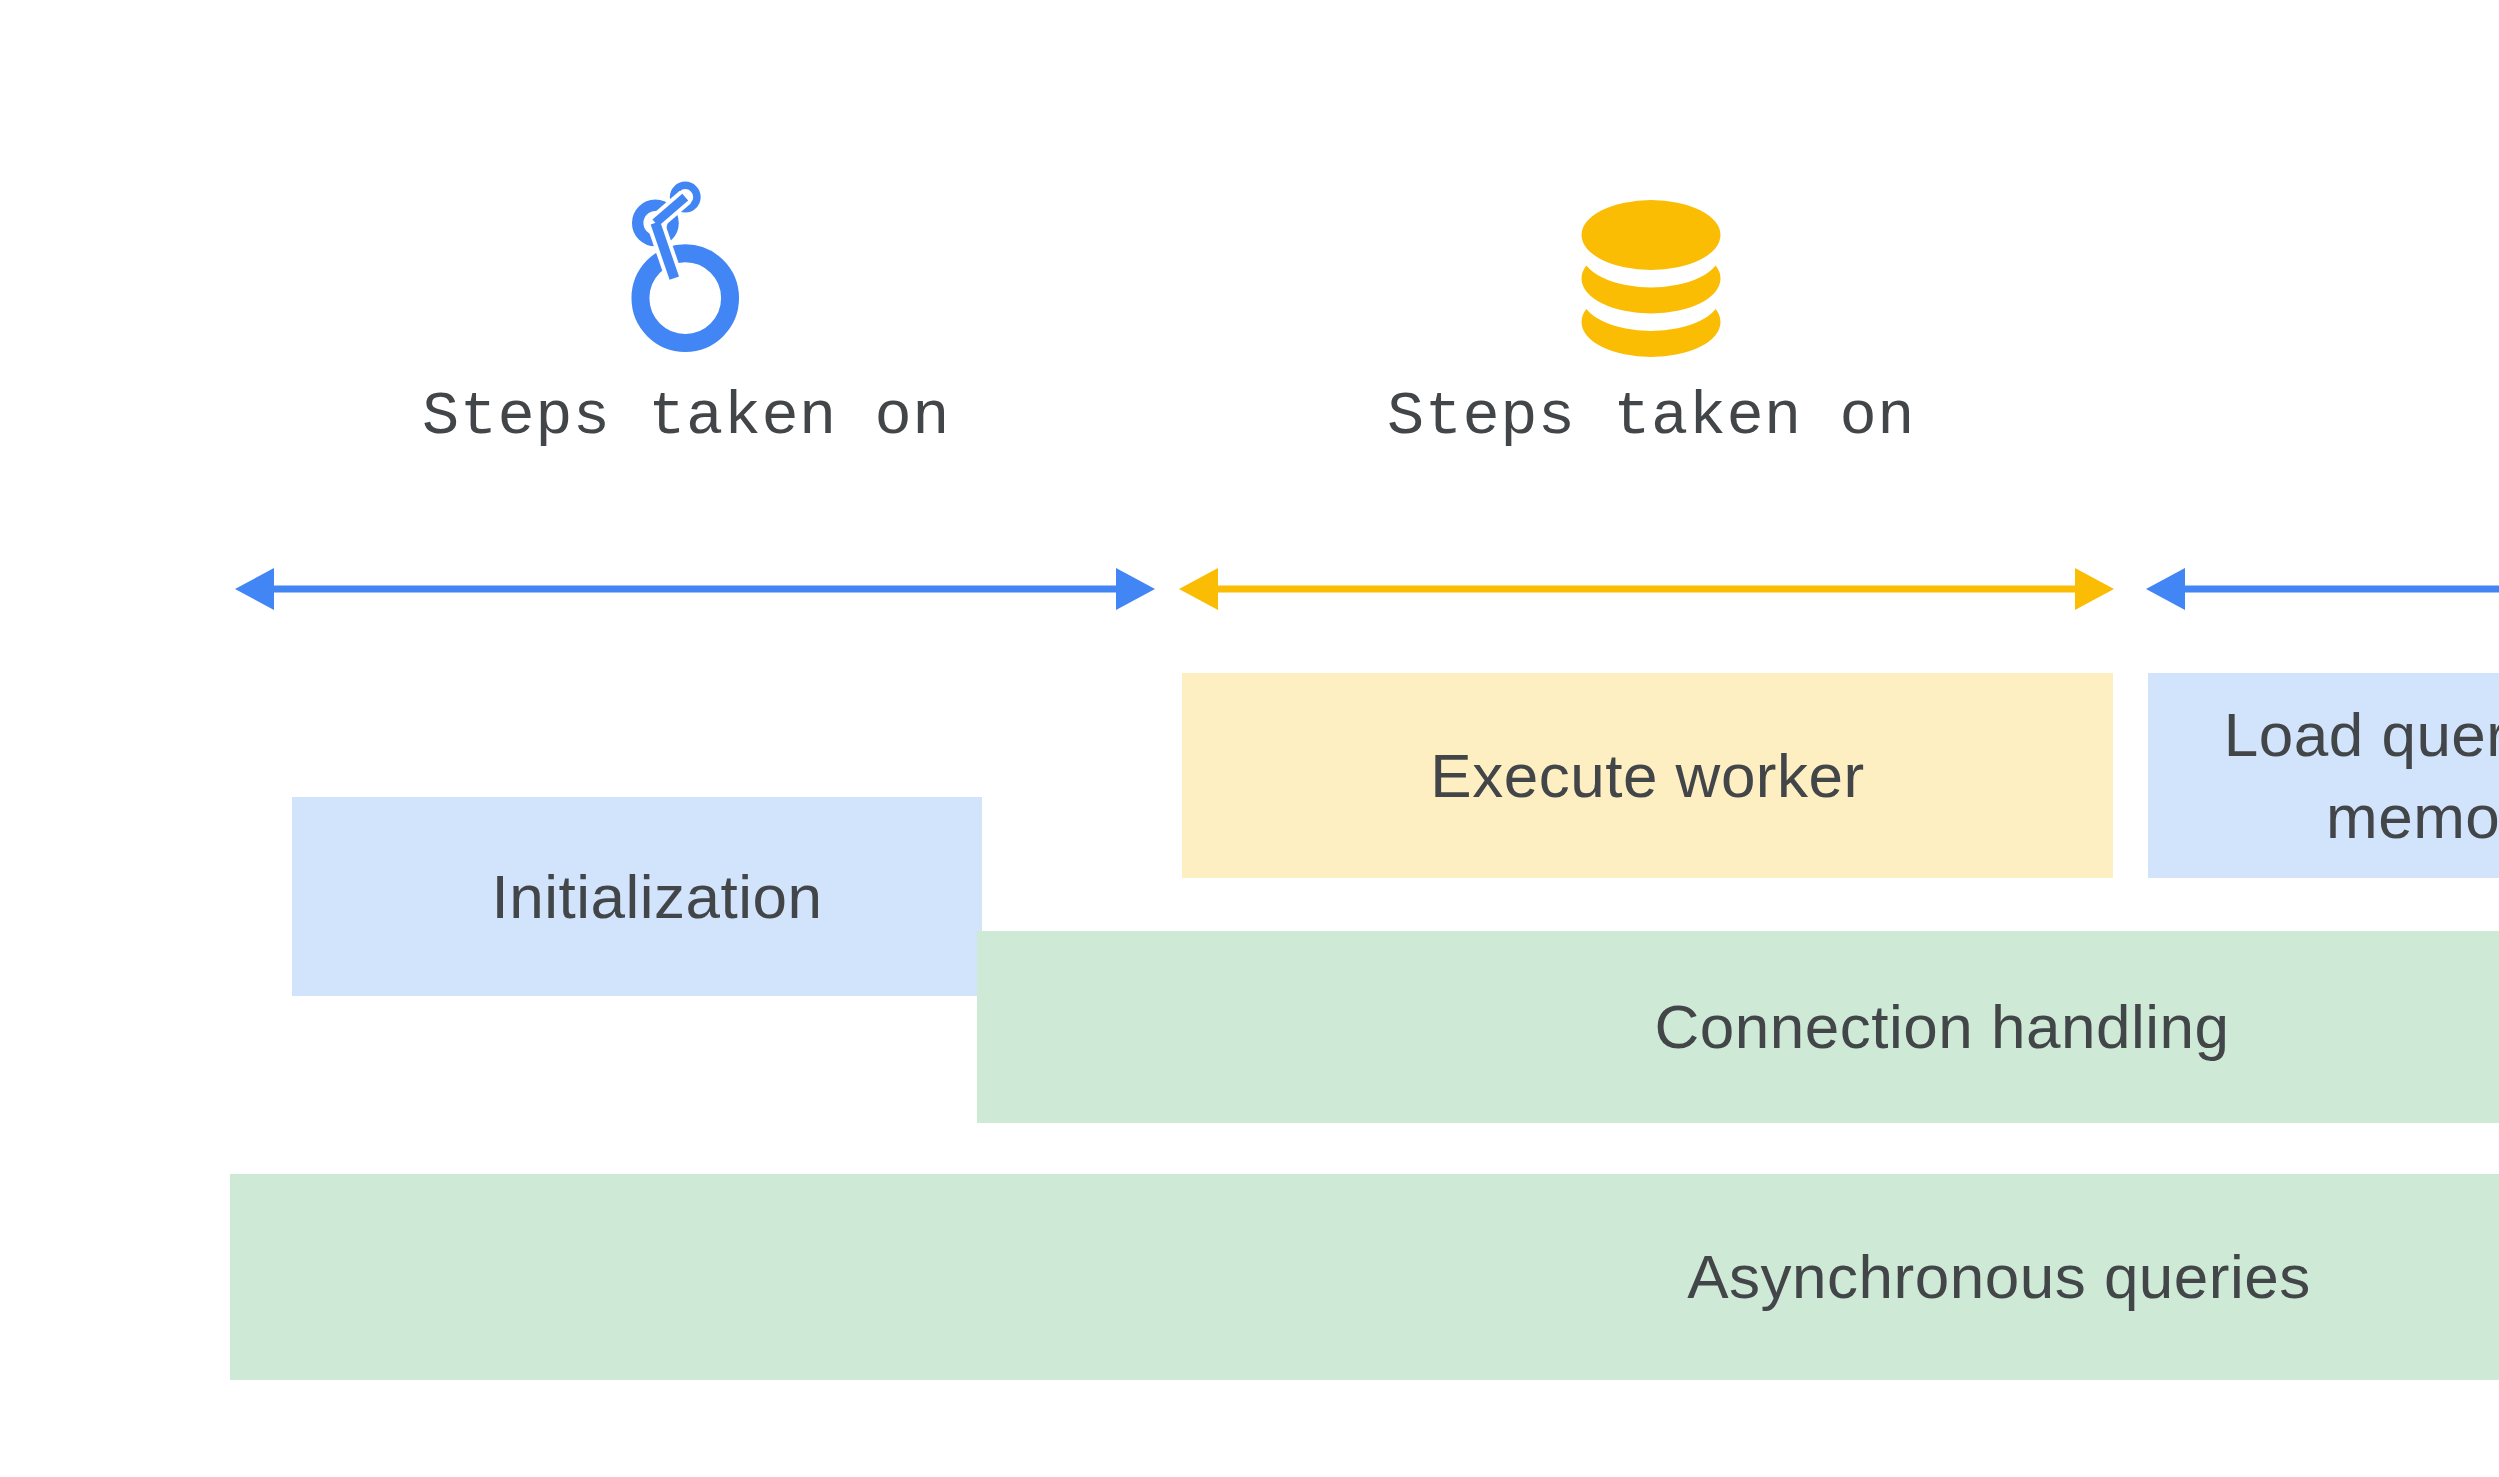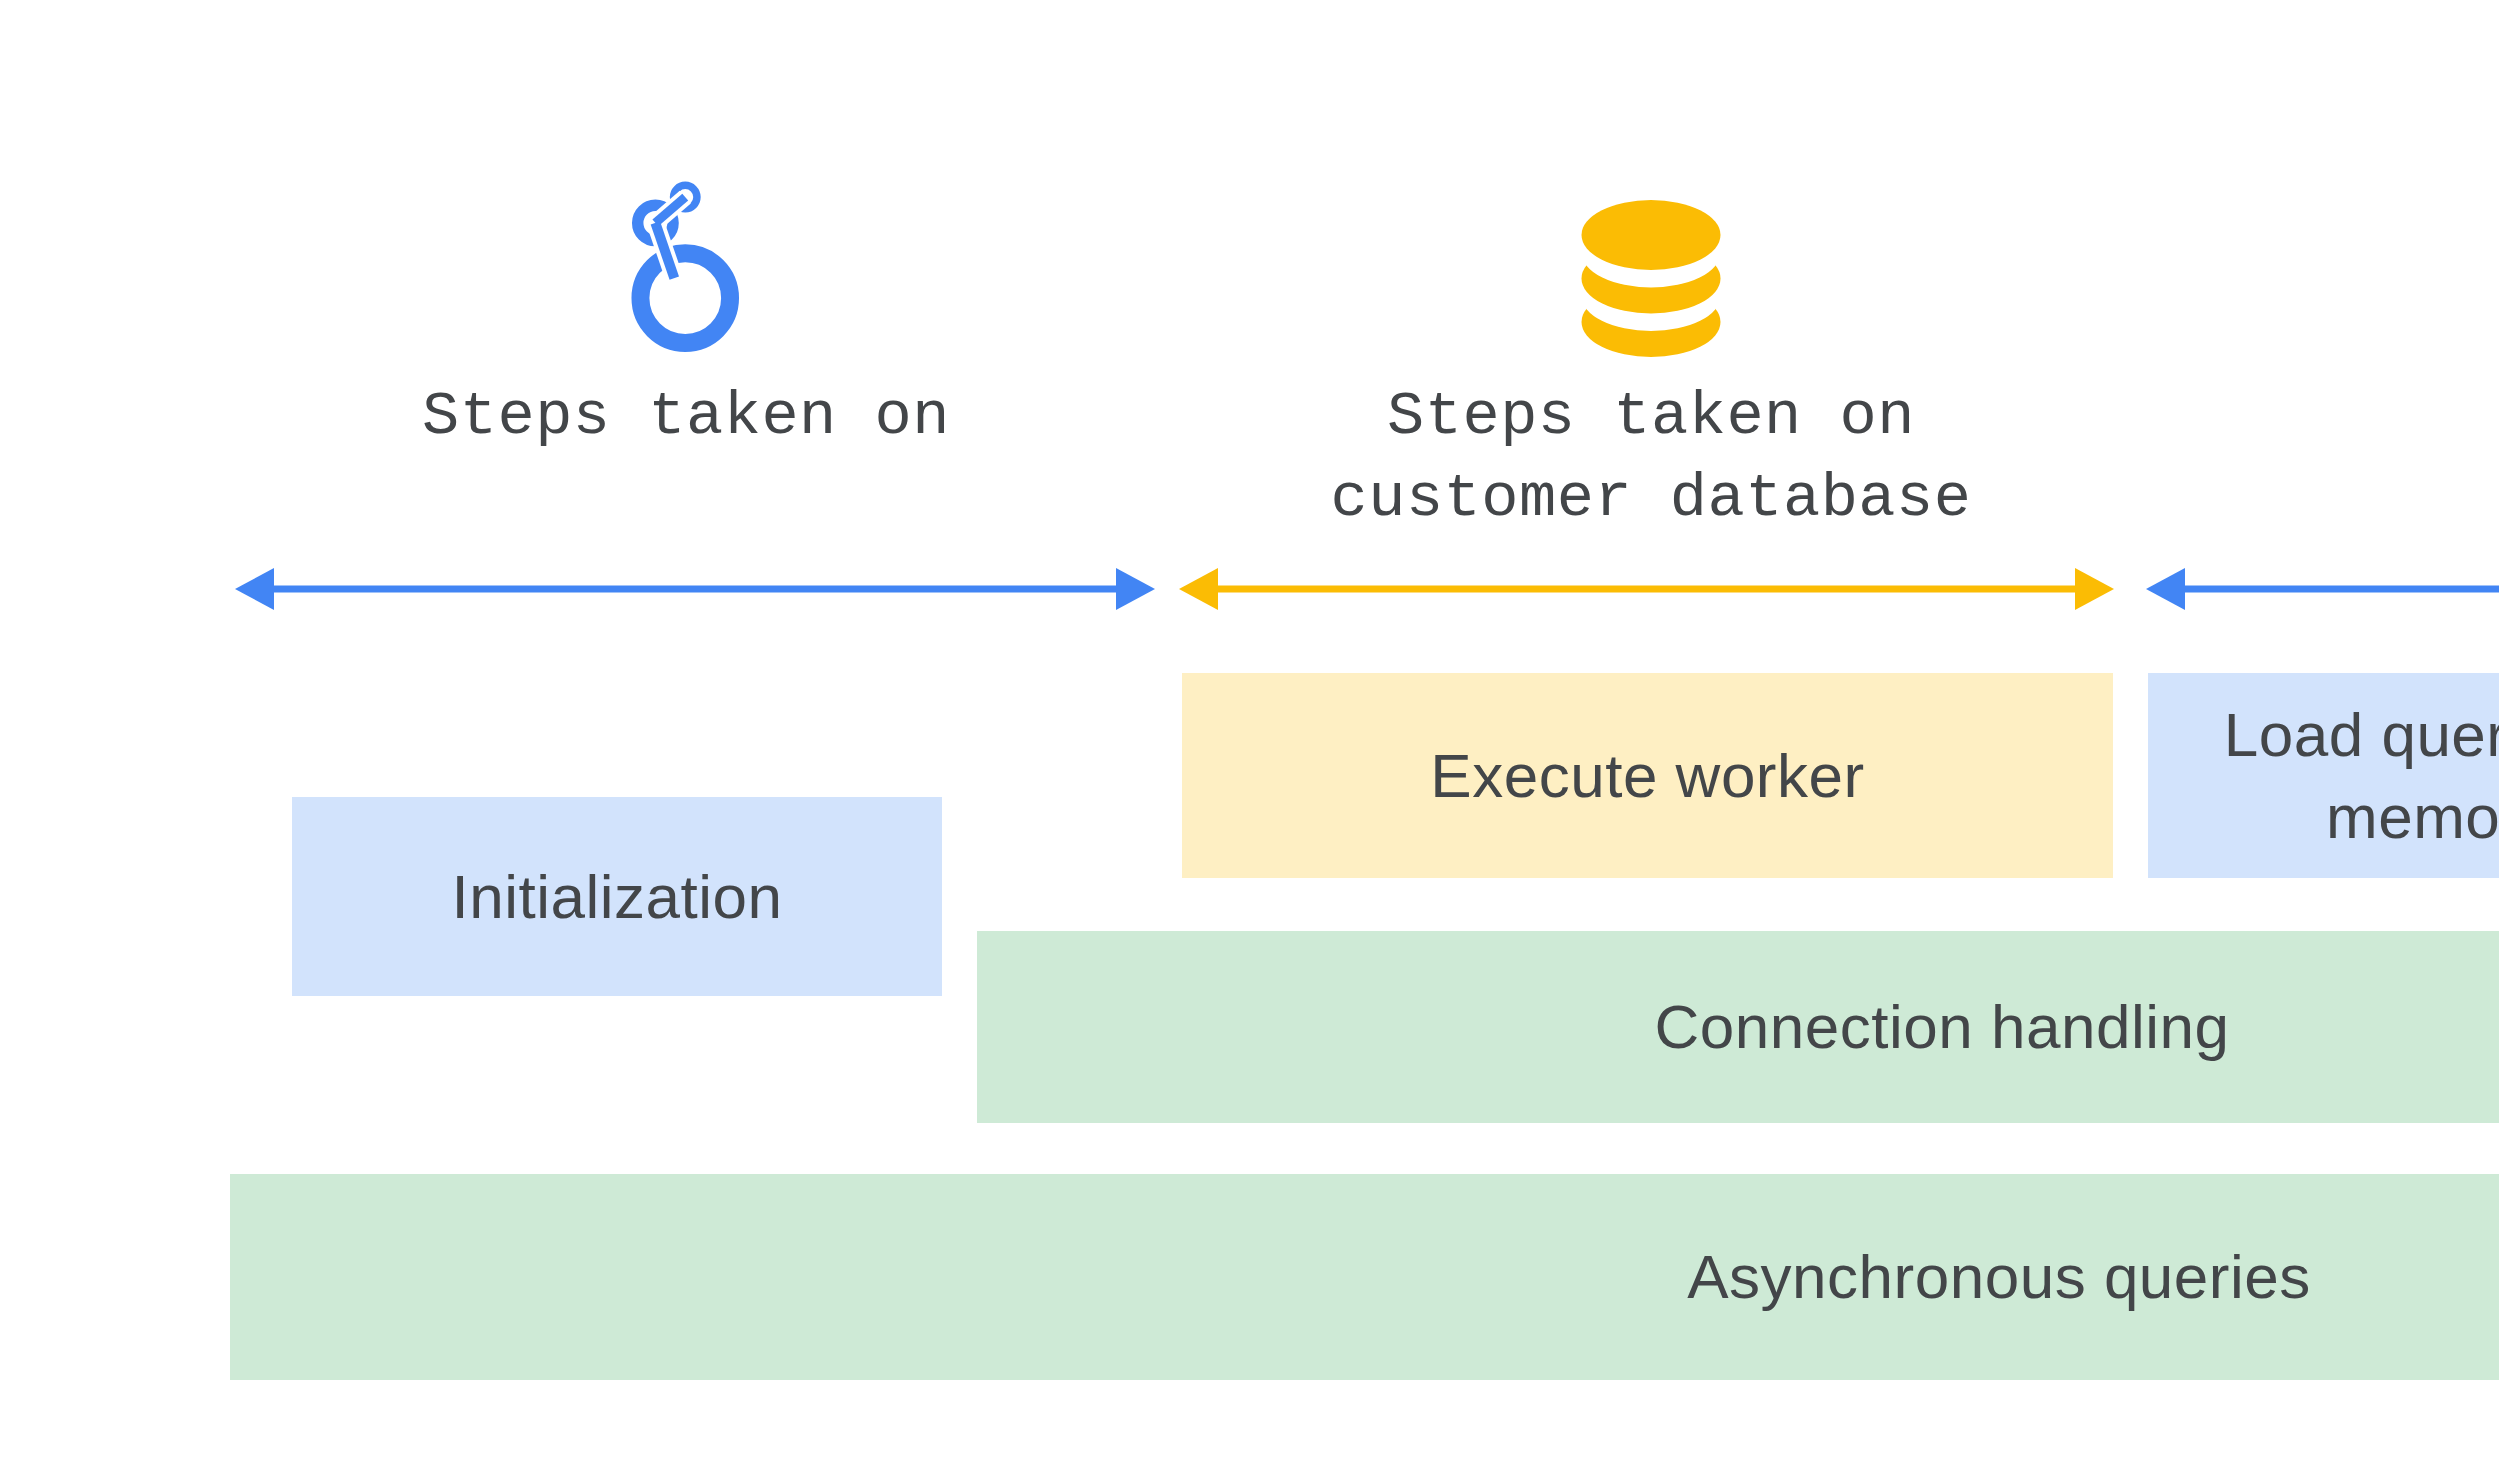--- a/index.html
+++ b/index.html
@@ -44,21 +44,20 @@
     </g>
   </svg>
 </div>
 
 <div class="abs caption" style="left:261px;top:376px;">
   <div>Steps taken on</div>
 </div>
 
 <div class="abs caption" style="left:1226px;top:376px;">
   <div>Steps taken on</div>
-  <div>customer database</div>
 </div>
 
 <div class="abs" style="left:235px;top:568px;">
   <svg width="920" height="42" viewBox="0 0 1840 84">
     <g fill="#4285f4">
       <polygon points="0,42 78,0 78,84"></polygon>
       <polygon points="1840,42 1762,0 1762,84"></polygon>
       <rect x="70" y="35" width="1700" height="14"></rect>
     </g>
   </svg>
@@ -88,21 +87,21 @@
   <span>Execute worker</span>
 </div>
 
 <div class="abs box" style="left:2148px;top:673px;width:583px;height:205px;background:#d2e3fc;">
   <span>
     <span style="display:block">Load queries in</span>
     <span style="display:block">memory</span>
   </span>
 </div>
 
-<div class="abs box" style="left:292px;top:797px;width:650px;height:199px;background:#d2e3fc;">
+<div class="abs box" style="left:292px;top:797px;width:650px;height:199px;background:#d2e3fc;padding-left:40px;">
   <span>Initialization</span>
 </div>
 
 <div class="abs box" style="left:977px;top:931px;width:1930px;height:192px;background:#ceead6;">
   <span>Connection handling</span>
 </div>
 
 <div class="abs box" style="left:230px;top:1174px;width:3538px;height:206px;background:#ceead6;">
   <span>Asynchronous queries</span>
 </div>

